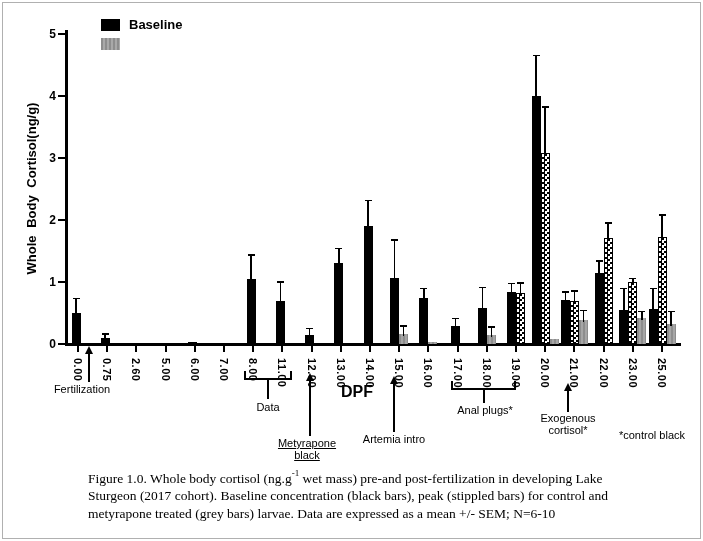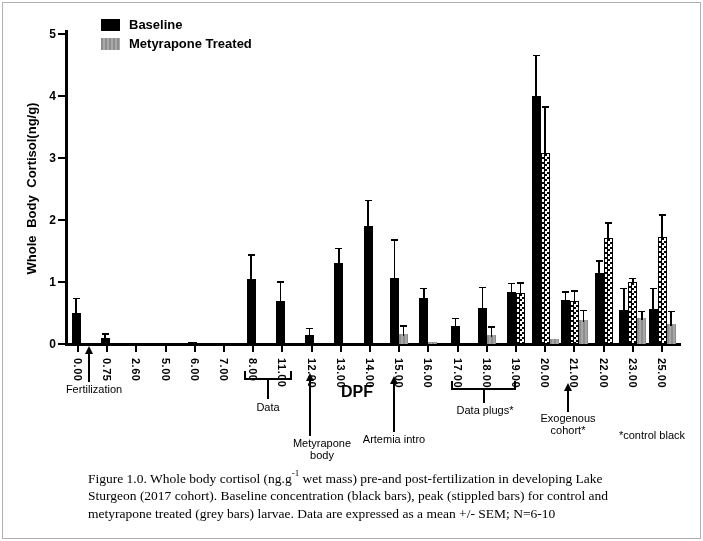--- a/index.html
+++ b/index.html
@@ -55,21 +55,20 @@
 
     <div class="y-label">Whole Body Cortisol(ng/g)</div>
 
     <div class="legend">
       <div class="legend-row">
         <span class="swatch swatch-baseline"></span>
         <span class="legend-label">Baseline</span>
       </div>
       <div class="legend-row">
         <span class="swatch swatch-mety"></span>
-        <span class="legend-label">Metyrapone Treated</span>
       </div>
     </div>
 
     <div id="gen">
         <div class="axis" style="left: 58px; top: 342.75px; width: 8px; height: 2.5px;"></div>
         <div class="ytick-label" style="left: 38px; top: 337px;">0</div>
         <div class="axis" style="left: 58px; top: 280.75px; width: 8px; height: 2.5px;"></div>
         <div class="ytick-label" style="left: 38px; top: 275px;">1</div>
         <div class="axis" style="left: 58px; top: 218.75px; width: 8px; height: 2.5px;"></div>
         <div class="ytick-label" style="left: 38px; top: 213px;">2</div>
@@ -208,54 +207,54 @@
         <div class="err-cap" style="left: 658.5px; top: 214.04px; width: 7px;"></div>
         <div class="bar bar-mety" style="left: 666.5px; top: 323.54px; width: 9px; height: 20.46px;"></div>
         <div class="err-shaft" style="left: 670.25px; top: 311.76px; height: 13.78px;"></div>
         <div class="err-cap" style="left: 667.5px; top: 310.76px; width: 7px;"></div>
       </div>
 
     <div class="dpf">DPF</div>
 
     <div class="ahead" style="left:84.5px;top:346px;"></div>
     <div class="vshaft" style="left:88px;top:353px;height:29px;"></div>
-    <div class="ann-text" style="left:60px;top:383px;width:68px;">
+    <div class="ann-text" style="left:48px;top:383px;width:68px;">
       <span class="ann-line">Fertilization</span>
     </div>
 
     <div class="bracket" style="left:244px;top:371px;width:48px;"></div>
     <div class="vshaft" style="left:266.5px;top:379px;height:20px;"></div>
     <div class="ann-text" style="left:238px;top:401px;width:60px;">
       <span class="ann-line">Data</span>
     </div>
 
     <div class="ahead" style="left:305.5px;top:373px;"></div>
     <div class="vshaft" style="left:309px;top:380px;height:56px;"></div>
-    <div class="ann-text" style="left:287px;top:437px;width:70px;">
+    <div class="ann-text" style="left:272px;top:437px;width:70px;text-decoration:underline;">
       <span class="ann-line">Metyrapone</span>
-      <span class="ann-line">body</span>
+      <span class="ann-line">black</span>
     </div>
 
     <div class="ahead" style="left:389.5px;top:376px;"></div>
     <div class="vshaft" style="left:393px;top:383px;height:49px;"></div>
     <div class="ann-text" style="left:358px;top:433px;width:72px;">
       <span class="ann-line">Artemia intro</span>
     </div>
 
     <div class="bracket" style="left:451px;top:381px;width:65px;"></div>
     <div class="vshaft" style="left:482.5px;top:389px;height:14px;"></div>
     <div class="ann-text" style="left:445px;top:404px;width:80px;">
-      <span class="ann-line">Data plugs*</span>
+      <span class="ann-line">Anal plugs*</span>
     </div>
 
     <div class="ahead" style="left:563.5px;top:383px;"></div>
     <div class="vshaft" style="left:567px;top:390px;height:22px;"></div>
     <div class="ann-text" style="left:528px;top:412px;width:80px;">
       <span class="ann-line">Exogenous</span>
-      <span class="ann-line">cohort*</span>
+      <span class="ann-line">cortisol*</span>
     </div>
 
     <div class="ann-text" style="left:614px;top:429px;width:76px;">
       <span class="ann-line">*control black</span>
     </div>
   </div>
 
   <div class="caption"><span>Figure 1.0. Whole body cortisol (ng.g</span><sup>-1</sup><span> wet mass) pre-and post-fertilization in developing Lake Sturgeon (2017 cohort). Baseline concentration (black bars), peak (stippled bars) for control and metyrapone treated (grey bars) larvae. Data are expressed as a mean +/- SEM; N=6-10</span></div>
 </div>
 

